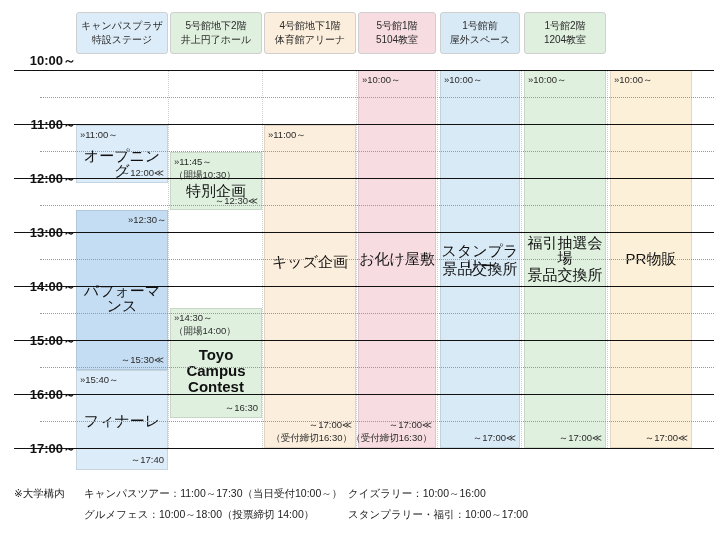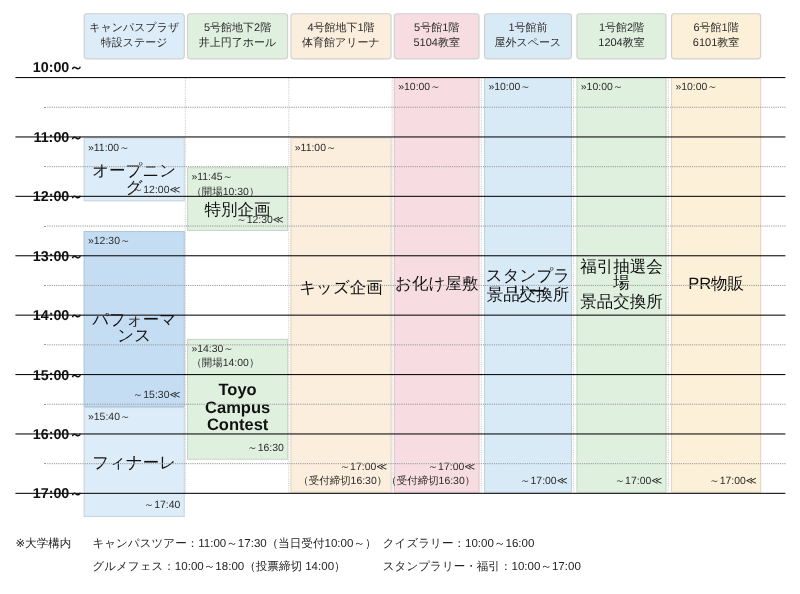--- a/index.html
+++ b/index.html
@@ -71,40 +71,36 @@
     <span>5104教室</span>
   </div>
   <div class="col-head" style="left:440px;top:12px;width:80px;height:42px;background:#d9eaf7;">
     <span>1号館前</span>
     <span>屋外スペース</span>
   </div>
   <div class="col-head" style="left:524px;top:12px;width:82px;height:42px;background:#dff0df;">
     <span>1号館2階</span>
     <span>1204教室</span>
   </div>
-  <div class="col-head" style="left:610px;top:12px;width:82px;height:42px;background:#fdf0d8;">
-    <span>6号館1階</span>
-    <span>6101教室</span>
-  </div>
 
   <div class="vline" style="left:168px;top:70px;height:378px;"></div>
   <div class="vline" style="left:262px;top:70px;height:378px;"></div>
   <div class="vline" style="left:356px;top:70px;height:378px;"></div>
   <div class="vline" style="left:437px;top:70px;height:378px;"></div>
   <div class="vline" style="left:521px;top:70px;height:378px;"></div>
   <div class="vline" style="left:607px;top:70px;height:378px;"></div>
 
   <div class="ev" style="left:76px;top:125px;width:92px;height:58px;background:#dcecf8;">
     <div class="tag left" style="top:3px;">»11:00～</div>
     <div class="title" style="top:22px;">オープニング</div>
     <div class="tag right" style="bottom:3px;">～12:00≪</div>
   </div>
 
   <div class="ev" style="left:76px;top:210px;width:92px;height:160px;background:#c5ddf2;">
-    <div class="tag left" style="top:3px;">»12:30～</div>
+    <div class="tag left" style="top:3px;margin-left:48px;">»12:30～</div>
     <div class="title" style="top:72px;">パフォーマンス</div>
     <div class="tag right" style="bottom:3px;">～15:30≪</div>
   </div>
 
   <div class="ev" style="left:76px;top:370px;width:92px;height:100px;background:#dcecf8;">
     <div class="tag left" style="top:3px;">»15:40～</div>
     <div class="title" style="top:42px;">フィナーレ</div>
     <div class="tag right" style="bottom:3px;">～17:40</div>
   </div>
 

